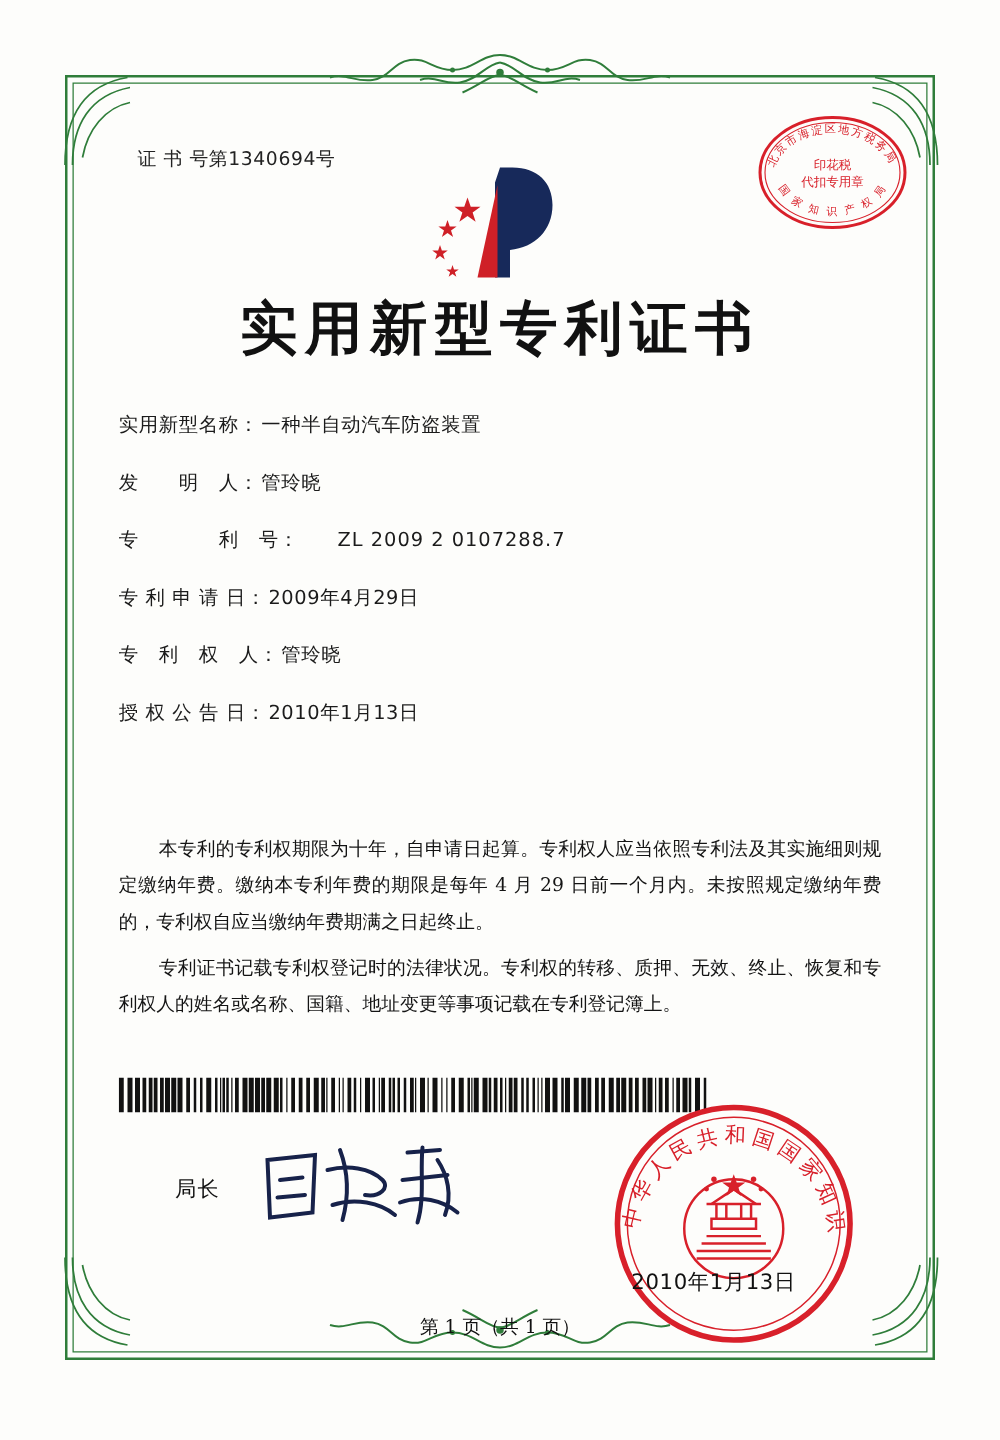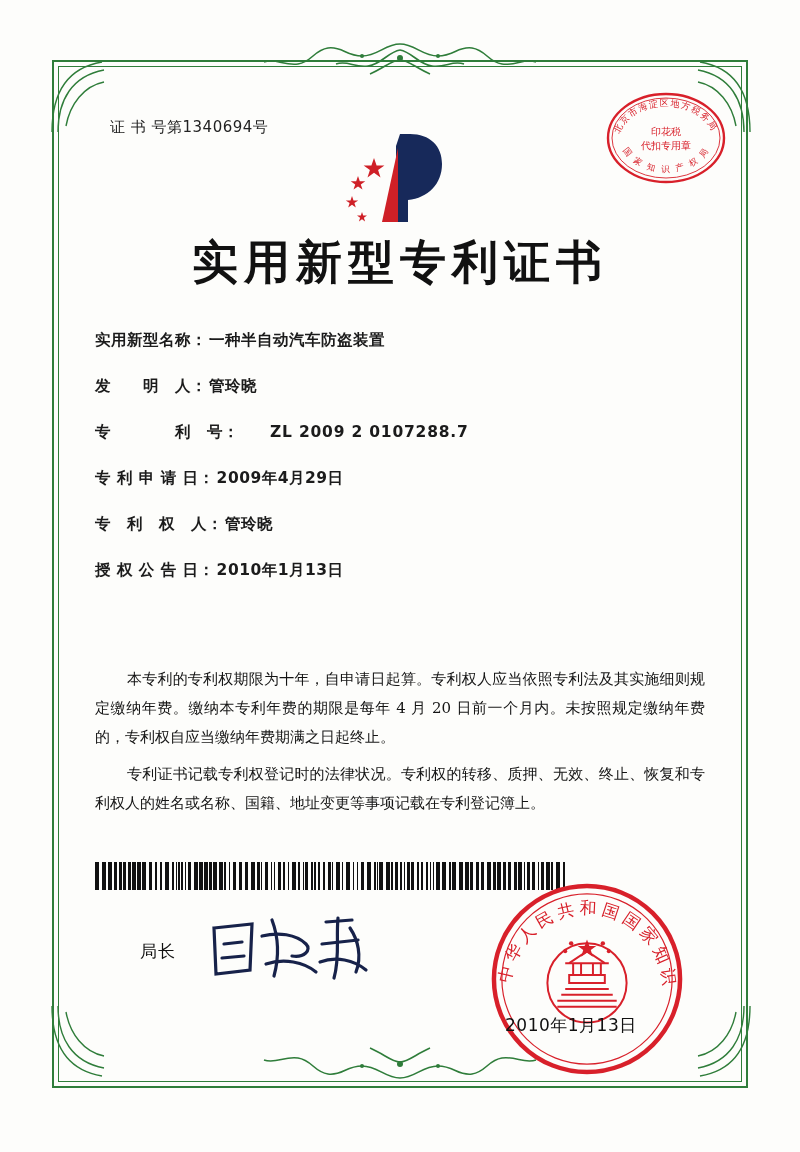--- a/index.html
+++ b/index.html
@@ -83,21 +83,20 @@
     letter-spacing: 6px;
     color: #111;
     font-family: "DejaVu Serif", "Liberation Serif", serif;
   }
 
   
   .fields {
     position: absolute;
     left: 95px; top: 330px;
     width: 610px;
-    font-weight: bold;
   }
   .field-row {
     display: flex;
     align-items: baseline;
     height: 46px;
     font-size: 15.5px;
     color: #1b1b1b;
   }
   .field-label {
     white-space: pre;
@@ -305,21 +304,21 @@
       <span class="field-label">专　利　权　人：</span>
       <span class="field-value">管玲晓</span>
     </div>
     <div class="field-row">
       <span class="field-label">授 权 公 告 日：</span>
       <span class="field-value">2010年1月13日</span>
     </div>
   </div>
 
   <div class="paragraphs">
-    <p>本专利的专利权期限为十年，自申请日起算。专利权人应当依照专利法及其实施细则规定缴纳年费。缴纳本专利年费的期限是每年 4 月 20 日前一个月内。未按照规定缴纳年费的，专利权自应当缴纳年费期满之日起终止。</p>
+    <p>本专利的专利权期限为十年，自申请日起算。专利权人应当依照专利法及其实施细则规定缴纳年费。缴纳本专利年费的期限是每年 4 月 29 日前一个月内。未按照规定缴纳年费的，专利权自应当缴纳年费期满之日起终止。</p>
     <p>专利证书记载专利权登记时的法律状况。专利权的转移、质押、无效、终止、恢复和专利权人的姓名或名称、国籍、地址变更等事项记载在专利登记簿上。</p>
   </div>
 
   <div class="barcode" id="barcode"><i style="width:4px;margin-right:3px"></i><i style="width:4px;margin-right:2px"></i><i style="width:4px;margin-right:2px"></i><i style="width:3px;margin-right:2px"></i><i style="width:3px;margin-right:1px"></i><i style="width:3px;margin-right:2px"></i><i style="width:3px;margin-right:1px"></i><i style="width:4px;margin-right:1px"></i><i style="width:4px;margin-right:1px"></i><i style="width:4px;margin-right:3px"></i><i style="width:3px;margin-right:3px"></i><i style="width:2px;margin-right:3px"></i><i style="width:2px;margin-right:3px"></i><i style="width:4px;margin-right:3px"></i><i style="width:2px;margin-right:2px"></i><i style="width:1px;margin-right:1px"></i><i style="width:2px;margin-right:1px"></i><i style="width:2px;margin-right:2px"></i><i style="width:1px;margin-right:2px"></i><i style="width:3px;margin-right:3px"></i><i style="width:4px;margin-right:1px"></i><i style="width:4px;margin-right:1px"></i><i style="width:4px;margin-right:1px"></i><i style="width:3px;margin-right:1px"></i><i style="width:4px;margin-right:2px"></i><i style="width:4px;margin-right:1px"></i><i style="width:2px;margin-right:3px"></i><i style="width:1px;margin-right:3px"></i><i style="width:3px;margin-right:3px"></i><i style="width:3px;margin-right:3px"></i><i style="width:3px;margin-right:3px"></i><i style="width:4px;margin-right:2px"></i><i style="width:3px;margin-right:1px"></i><i style="width:1px;margin-right:3px"></i><i style="width:3px;margin-right:3px"></i><i style="width:1px;margin-right:2px"></i><i style="width:1px;margin-right:3px"></i><i style="width:3px;margin-right:2px"></i><i style="width:2px;margin-right:3px"></i><i style="width:1px;margin-right:3px"></i><i style="width:4px;margin-right:2px"></i><i style="width:2px;margin-right:3px"></i><i style="width:1px;margin-right:1px"></i><i style="width:3px;margin-right:3px"></i><i style="width:2px;margin-right:1px"></i><i style="width:2px;margin-right:2px"></i><i style="width:2px;margin-right:3px"></i><i style="width:2px;margin-right:3px"></i><i style="width:3px;margin-right:1px"></i><i style="width:1px;margin-right:3px"></i><i style="width:4px;margin-right:2px"></i><i style="width:1px;margin-right:3px"></i><i style="width:4px;margin-right:3px"></i><i style="width:1px;margin-right:3px"></i><i style="width:1px;margin-right:3px"></i><i style="width:3px;margin-right:3px"></i><i style="width:4px;margin-right:3px"></i><i style="width:2px;margin-right:1px"></i><i style="width:1px;margin-right:1px"></i><i style="width:4px;margin-right:3px"></i><i style="width:4px;margin-right:1px"></i><i style="width:2px;margin-right:2px"></i><i style="width:3px;margin-right:2px"></i><i style="width:2px;margin-right:2px"></i><i style="width:1px;margin-right:2px"></i><i style="width:3px;margin-right:1px"></i><i style="width:3px;margin-right:3px"></i><i style="width:2px;margin-right:2px"></i><i style="width:2px;margin-right:3px"></i><i style="width:2px;margin-right:2px"></i><i style="width:1px;margin-right:2px"></i><i style="width:1px;margin-right:2px"></i><i style="width:4px;margin-right:2px"></i><i style="width:4px;margin-right:3px"></i><i style="width:2px;margin-right:1px"></i><i style="width:4px;margin-right:3px"></i><i style="width:4px;margin-right:2px"></i><i style="width:4px;margin-right:1px"></i><i style="width:3px;margin-right:3px"></i><i style="width:3px;margin-right:2px"></i><i style="width:3px;margin-right:3px"></i><i style="width:4px;margin-right:2px"></i><i style="width:3px;margin-right:1px"></i><i style="width:4px;margin-right:2px"></i><i style="width:3px;margin-right:2px"></i><i style="width:3px;margin-right:3px"></i><i style="width:3px;margin-right:1px"></i><i style="width:4px;margin-right:2px"></i><i style="width:1px;margin-right:2px"></i><i style="width:3px;margin-right:2px"></i><i style="width:3px;margin-right:3px"></i><i style="width:1px;margin-right:2px"></i><i style="width:3px;margin-right:2px"></i><i style="width:4px;margin-right:1px"></i><i style="width:2px;margin-right:3px"></i><i style="width:4px;margin-right:3px"></i><i style="width:3px;margin-right:3px"></i></div>
 
   <div class="director-label">局长</div>
   <svg class="signature" viewBox="0 0 180 80">
     <g fill="none" stroke="#17224a" stroke-width="3.2" stroke-linecap="round">
       <path d="M14 18 L52 14 L50 60 L16 64 Z"></path>
       <path d="M24 34 L42 32"></path>
@@ -360,13 +359,14 @@
       <polygon points="100,60 102.4,66.6 109.4,66.6 103.8,70.8 105.9,77.6 100,73.4 94.1,77.6 96.2,70.8 90.6,66.6 97.6,66.6"></polygon>
       <circle cx="84" cy="64" r="2.2"></circle>
       <circle cx="116" cy="64" r="2.2"></circle>
       <circle cx="78" cy="72" r="2"></circle>
       <circle cx="122" cy="72" r="2"></circle>
     </g>
   </svg>
 
   <div class="issue-date">2010年1月13日</div>
 
+  <div class="page-footer">第 1 页（共 1 页）</div>
 </div>
 
 </body></html>

